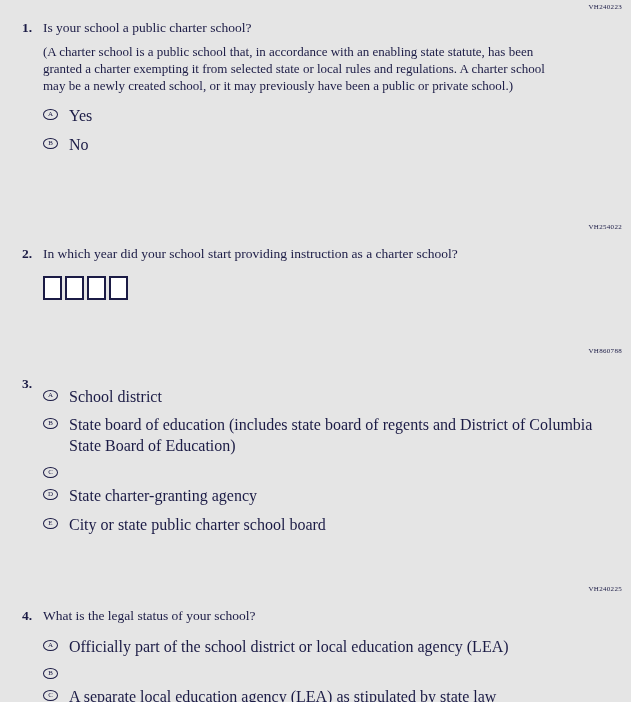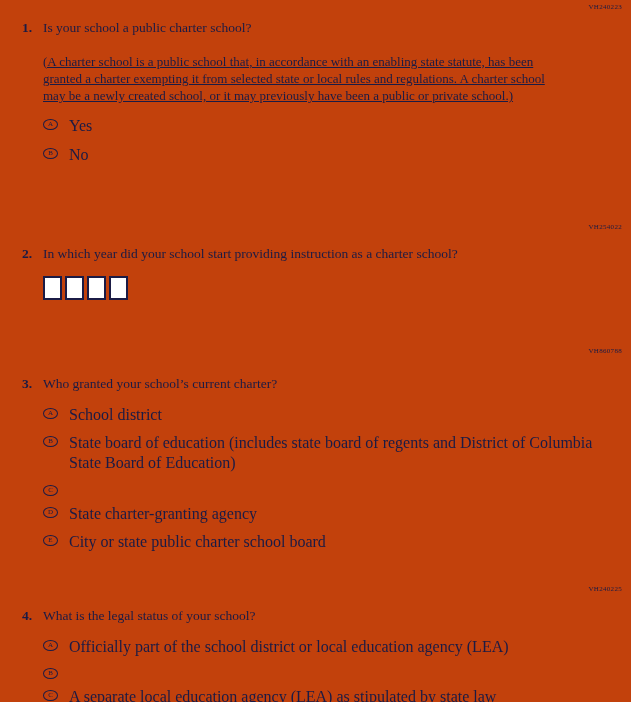--- a/index.html
+++ b/index.html
@@ -1,20 +1,20 @@
 <!DOCTYPE html>
 <html><head>
 <meta charset="utf-8">
 <style>
   html, body { margin: 0; padding: 0; background: #ffffff; }
   .page {
     position: relative;
     width: 631px;
     height: 702px;
-    background: #c2410c;
+    background: #e5e5e5;
     font-family: "Liberation Serif", "DejaVu Serif", serif;
     color: #1b1b45;
     overflow: hidden;
   }
   .code {
     position: absolute;
     right: 9px;
     font-size: 7px;
     letter-spacing: 0.3px;
     color: #1b1b45;
@@ -32,23 +32,22 @@
     width: 14px;
     flex: 0 0 auto;
     line-height: 1.3;
   }
   .q-body { flex: 1; }
   .q-title { font-size: 13.5px; line-height: 1.3; }
   .q-title .bold { font-weight: normal; }
   .q-desc {
     font-size: 13px;
     line-height: 1.33;
-    margin: 16px 0 0 0;
+    margin: 6px 0 0 0;
     max-width: 508px;
-    text-decoration: underline;
   }
   .q-options { margin-top: 4px; }
   .option {
     display: flex;
     align-items: flex-start;
     gap: 11px;
     margin-top: 8px;
   }
   .q-options .option:first-child { margin-top: 12px; }
   .bubble {
@@ -118,21 +117,20 @@
         <span class="year-box"></span>
         <span class="year-box"></span>
       </div>
     </div>
   </div>
 
   <div class="code" style="top:347px;">VH860788</div>
   <div class="question" style="top:375px;">
     <span class="q-num">3.</span>
     <div class="q-body">
-      <div class="q-title">Who granted your school’s current charter?</div>
       <div class="q-options">
         <div class="option">
           <span class="bubble">A</span>
           <span class="opt-label">School district</span>
         </div>
         <div class="option">
           <span class="bubble">B</span>
           <span class="opt-label">State board of education (includes state board of regents and District of Columbia State Board of Education)</span>
         </div>
         <div class="option">

